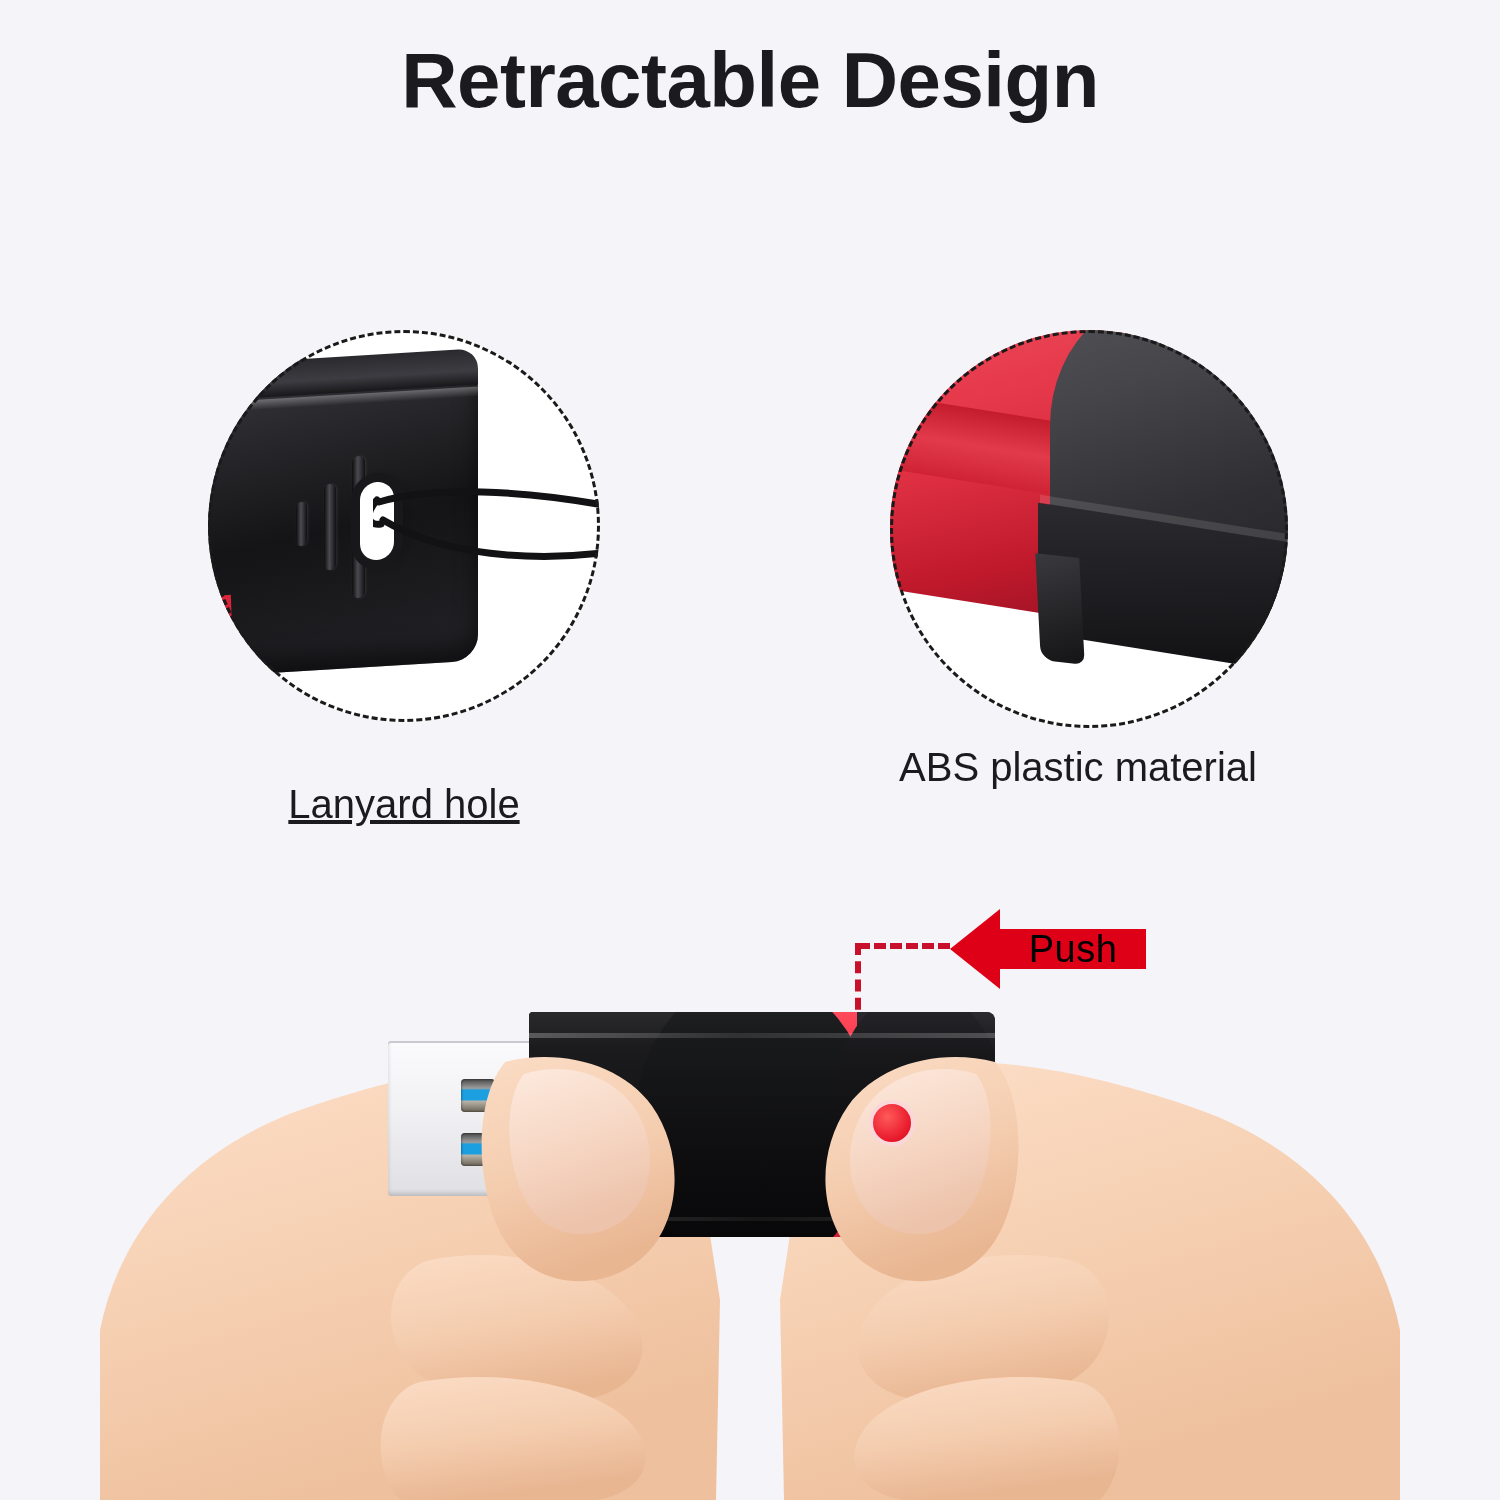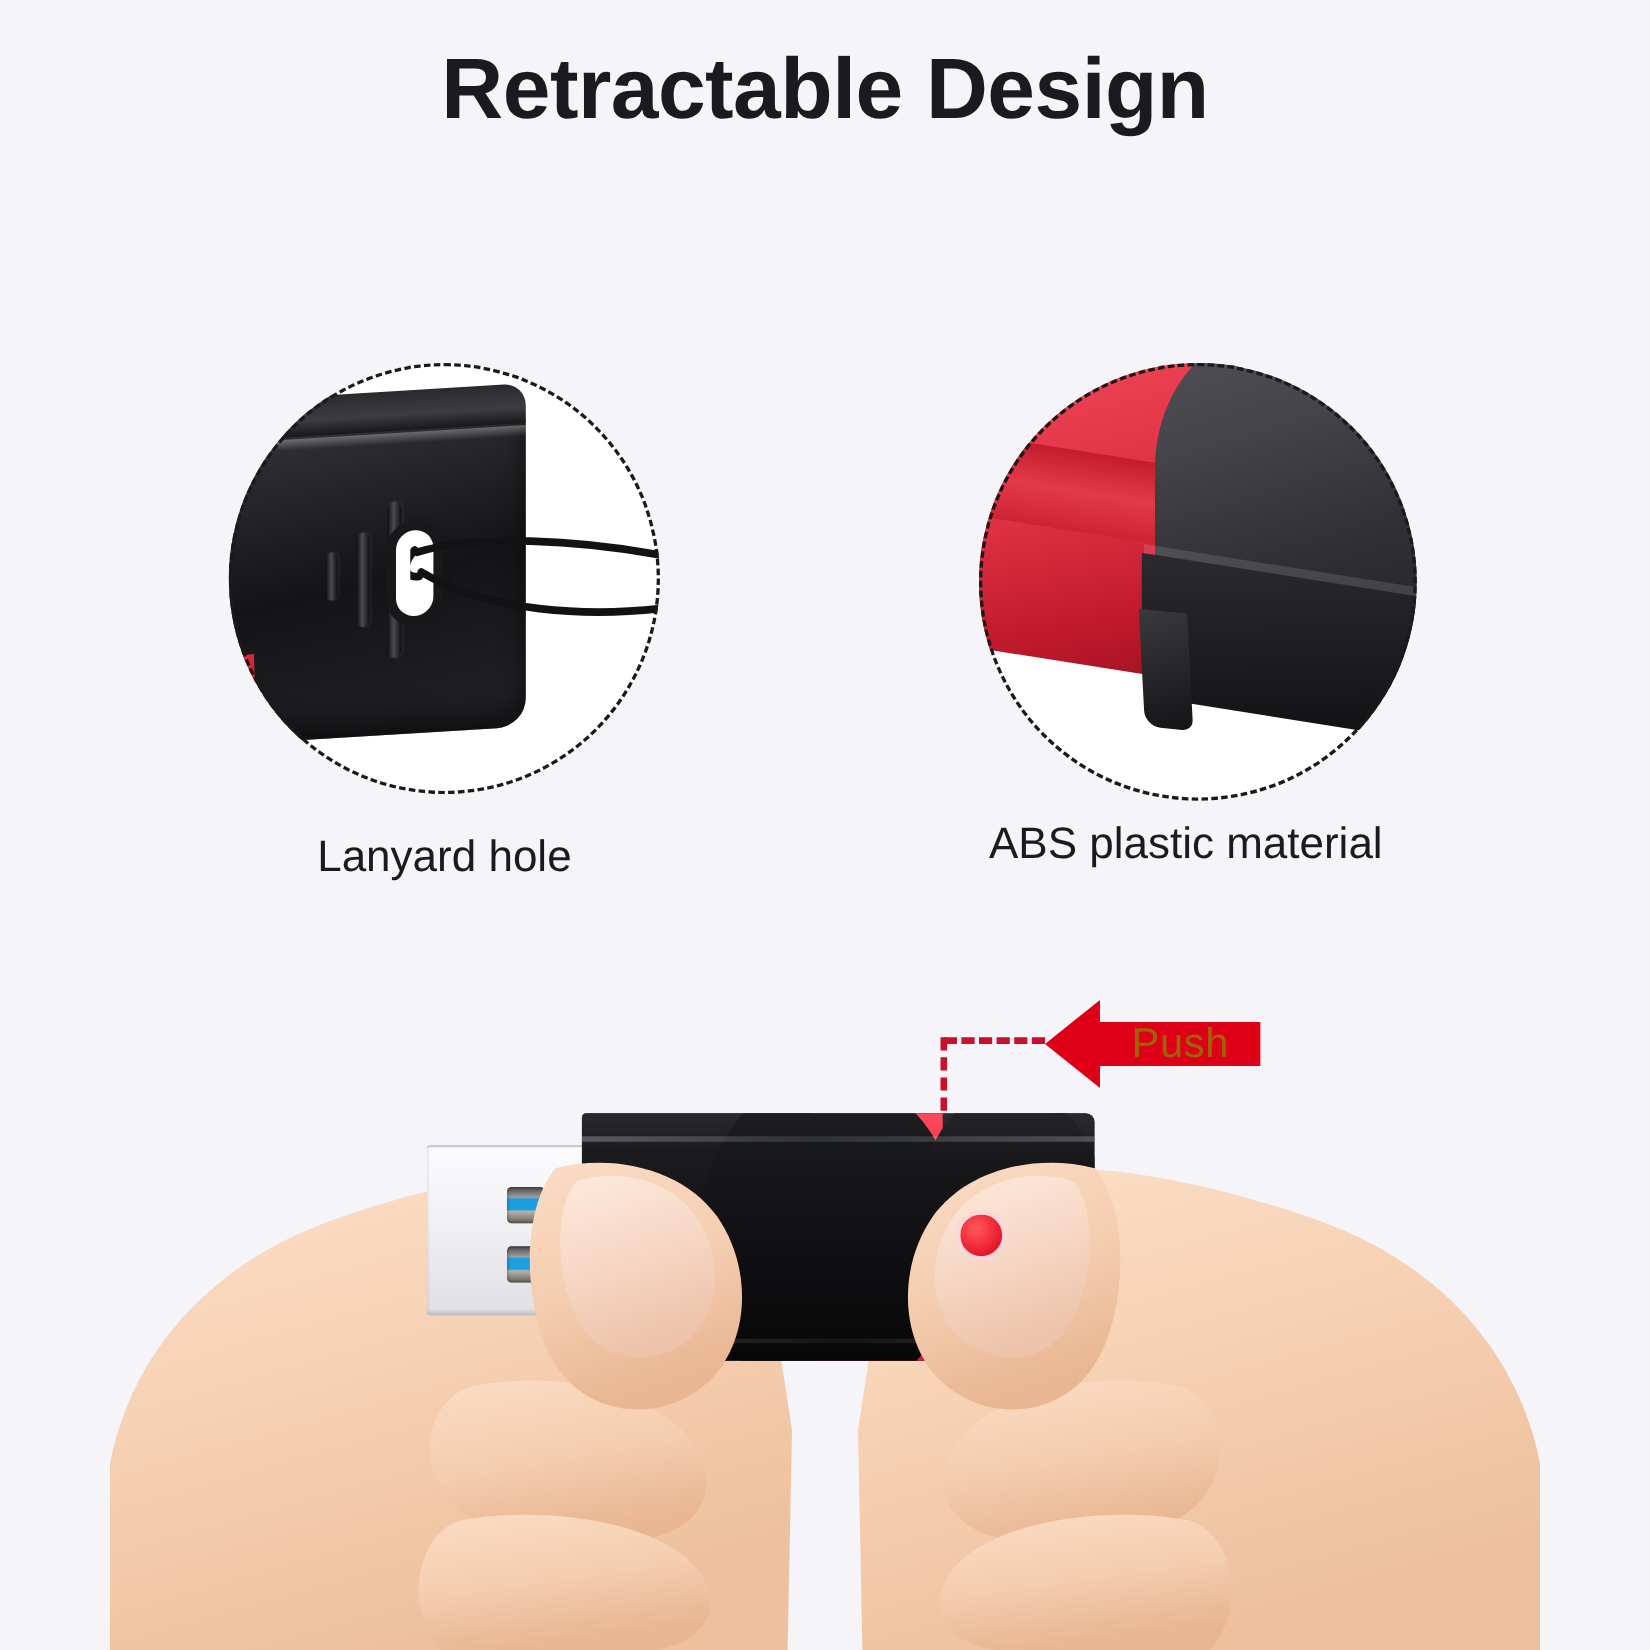--- a/index.html
+++ b/index.html
@@ -227,41 +227,41 @@
     left: 148px;
     top: 226px;
     width: 44px;
     height: 106px;
     background: linear-gradient(160deg, #3a3a3e, #141416);
     transform: skewY(9deg) rotate(-3deg);
     border-radius: 0 0 10px 14px;
   }
 
   
-  #capLeft { left: 144px; top: 757px; }
+  #capLeft { left: 144px; top: 782px; text-decoration: underline; }
   #capRight { left: 818px; top: 745px; text-align: center; }
 
   
   .push-callout {
     position: absolute;
     left: 950px;
     top: 907px;
     width: 196px;
     height: 84px;
   }
   .push-arrow-svg { display: block; }
   .push-label {
     position: absolute;
     left: 60px;
     top: 20px;
     width: 126px;
     height: 44px;
     line-height: 44px;
     text-align: center;
-    color: #a16207;
+    color: #000000;
     font-size: 38px;
     font-weight: 400;
     letter-spacing: .5px;
     white-space: nowrap;
   }
 
   
   .leader-h {
     position: absolute;
     left: 858px;

